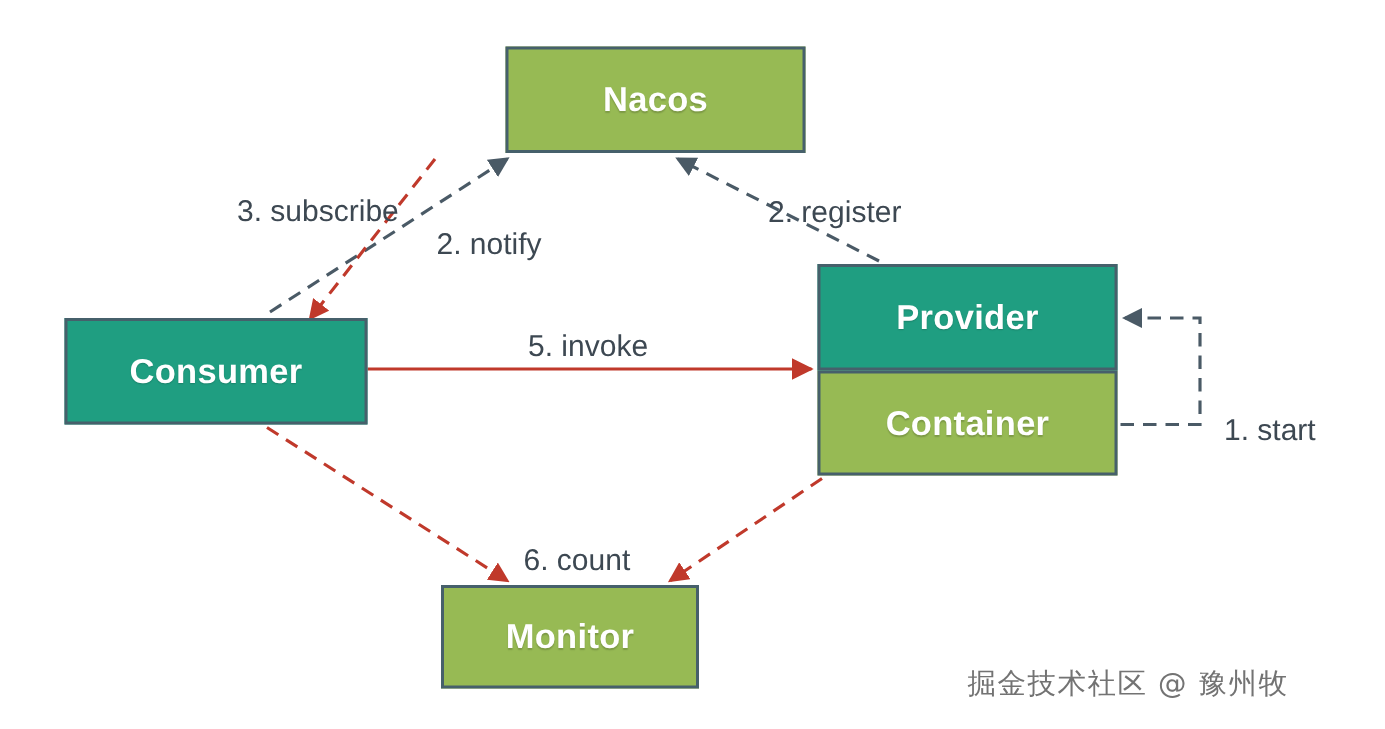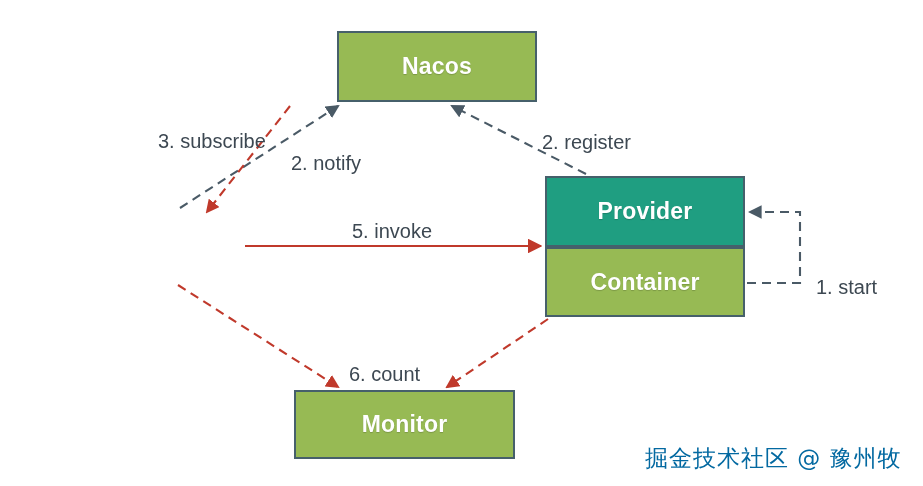--- a/index.html
+++ b/index.html
@@ -39,42 +39,42 @@
     white-space: nowrap;
     user-select: none;
   }
   .fill-olive { background: #97ba54; }
   .fill-teal  { background: #1f9e81; }
 
   #node-nacos      { left: 294px; top: 31px;  width: 200px; height: 71px; margin-left: 43px; }
   #node-consumer   { left: 43px;  top: 212px; width: 202px; height: 71px; }
   #node-provider   { left: 545px; top: 176px; width: 200px; height: 71px; }
   #node-container  { left: 545px; top: 247px; width: 200px; height: 70px; border-top: 2px solid #46606b; }
-  #node-monitor    { left: 294px; top: 390px; width: 221px; height: 69px; }
+  #node-monitor    { left: 294px; top: 390px; width: 172px; height: 69px; }
 
   .edge-label {
     position: absolute;
     color: #3d4852;
     font-size: 20px;
     white-space: nowrap;
     user-select: none;
   }
   #label-subscribe { left: 158px; top: 130px; }
   #label-notify    { left: 291px; top: 152px; }
-  #label-register  { left: 542px; top: 131px; }
+  #label-register  { left: 512px; top: 131px; }
   #label-start     { left: 816px; top: 238px; margin-top: 38px; }
   #label-invoke    { left: 352px; top: 220px; }
   #label-count     { left: 349px; top: 363px; }
 
   #watermark {
     position: absolute;
     left: 645px;
     top: 443px;
-    font-size: 23px;
-    color: #0369a1;
+    font-size: 19px;
+    color: #737373;
     letter-spacing: 1px;
     white-space: nowrap;
     user-select: none;
     font-family: "DejaVu Sans", sans-serif;
   }
 </style>
 </head>
 <body>
 
 <div id="canvas">
@@ -104,20 +104,23 @@
 
     <path d="M 178 285 L 338 387" fill="none" stroke="#c0392b" stroke-width="2.1" stroke-dasharray="9,6" marker-end="url(#arrow-red)"></path>
 
     <path d="M 548 319 L 447 387" fill="none" stroke="#c0392b" stroke-width="2.1" stroke-dasharray="9,6" marker-end="url(#arrow-red)"></path>
   </svg>
 
   <div class="node fill-olive" id="node-nacos">
     <span class="node-label">Nacos</span>
   </div>
 
+  <div class="node fill-teal" id="node-consumer">
+    <span class="node-label">Consumer</span>
+  </div>
 
   <div class="node fill-olive" id="node-container">
     <span class="node-label">Container</span>
   </div>
 
   <div class="node fill-teal" id="node-provider">
     <span class="node-label">Provider</span>
   </div>
 
   <div class="node fill-olive" id="node-monitor">

